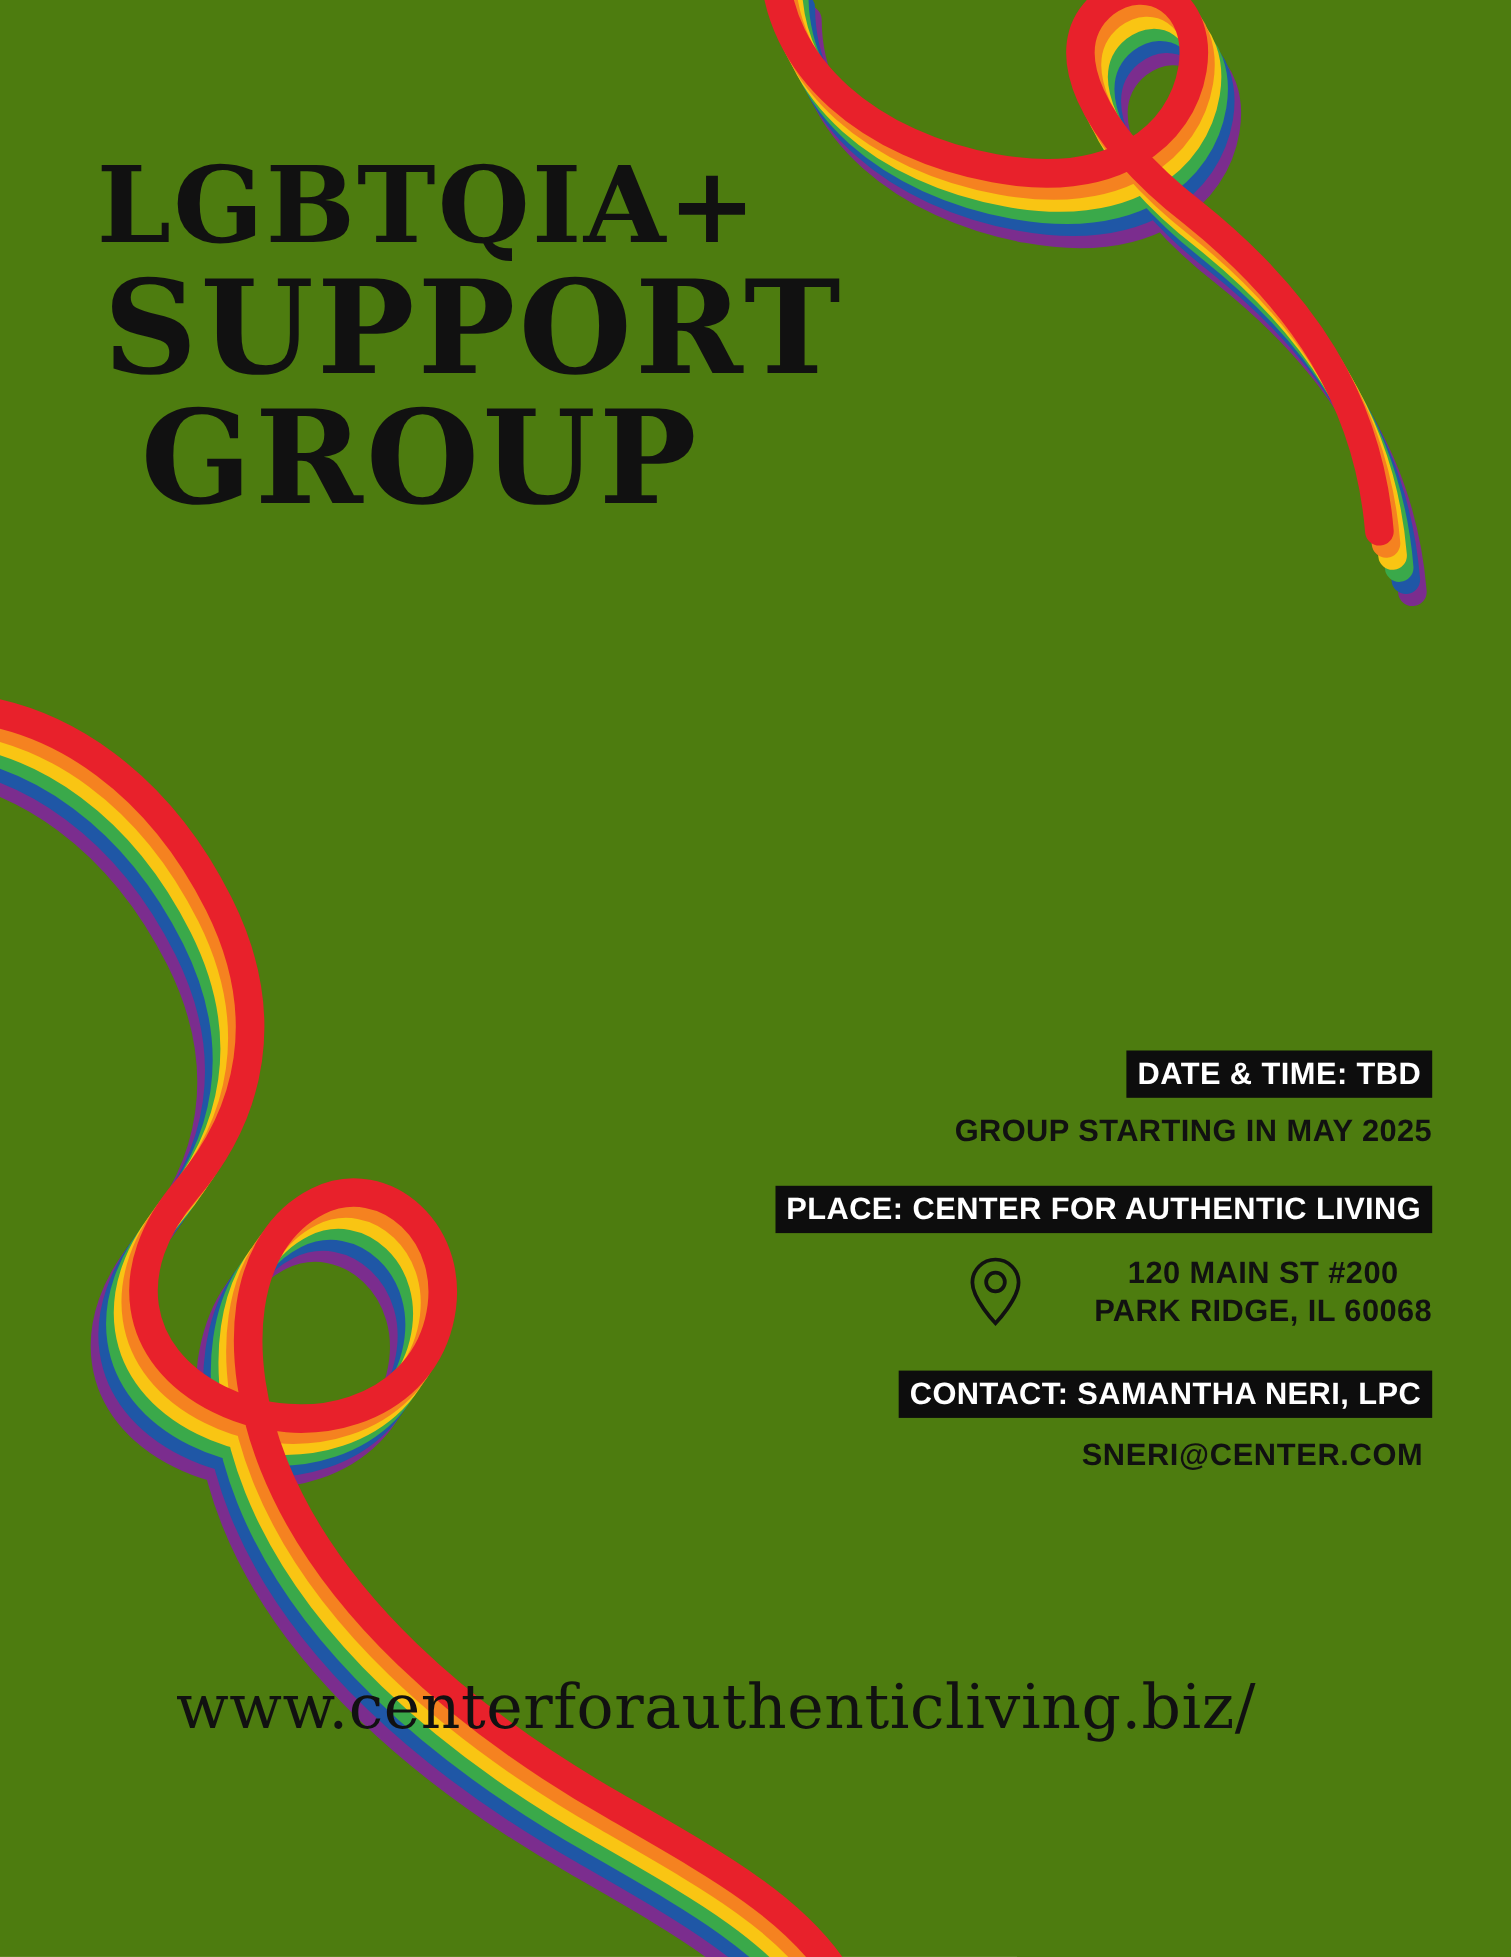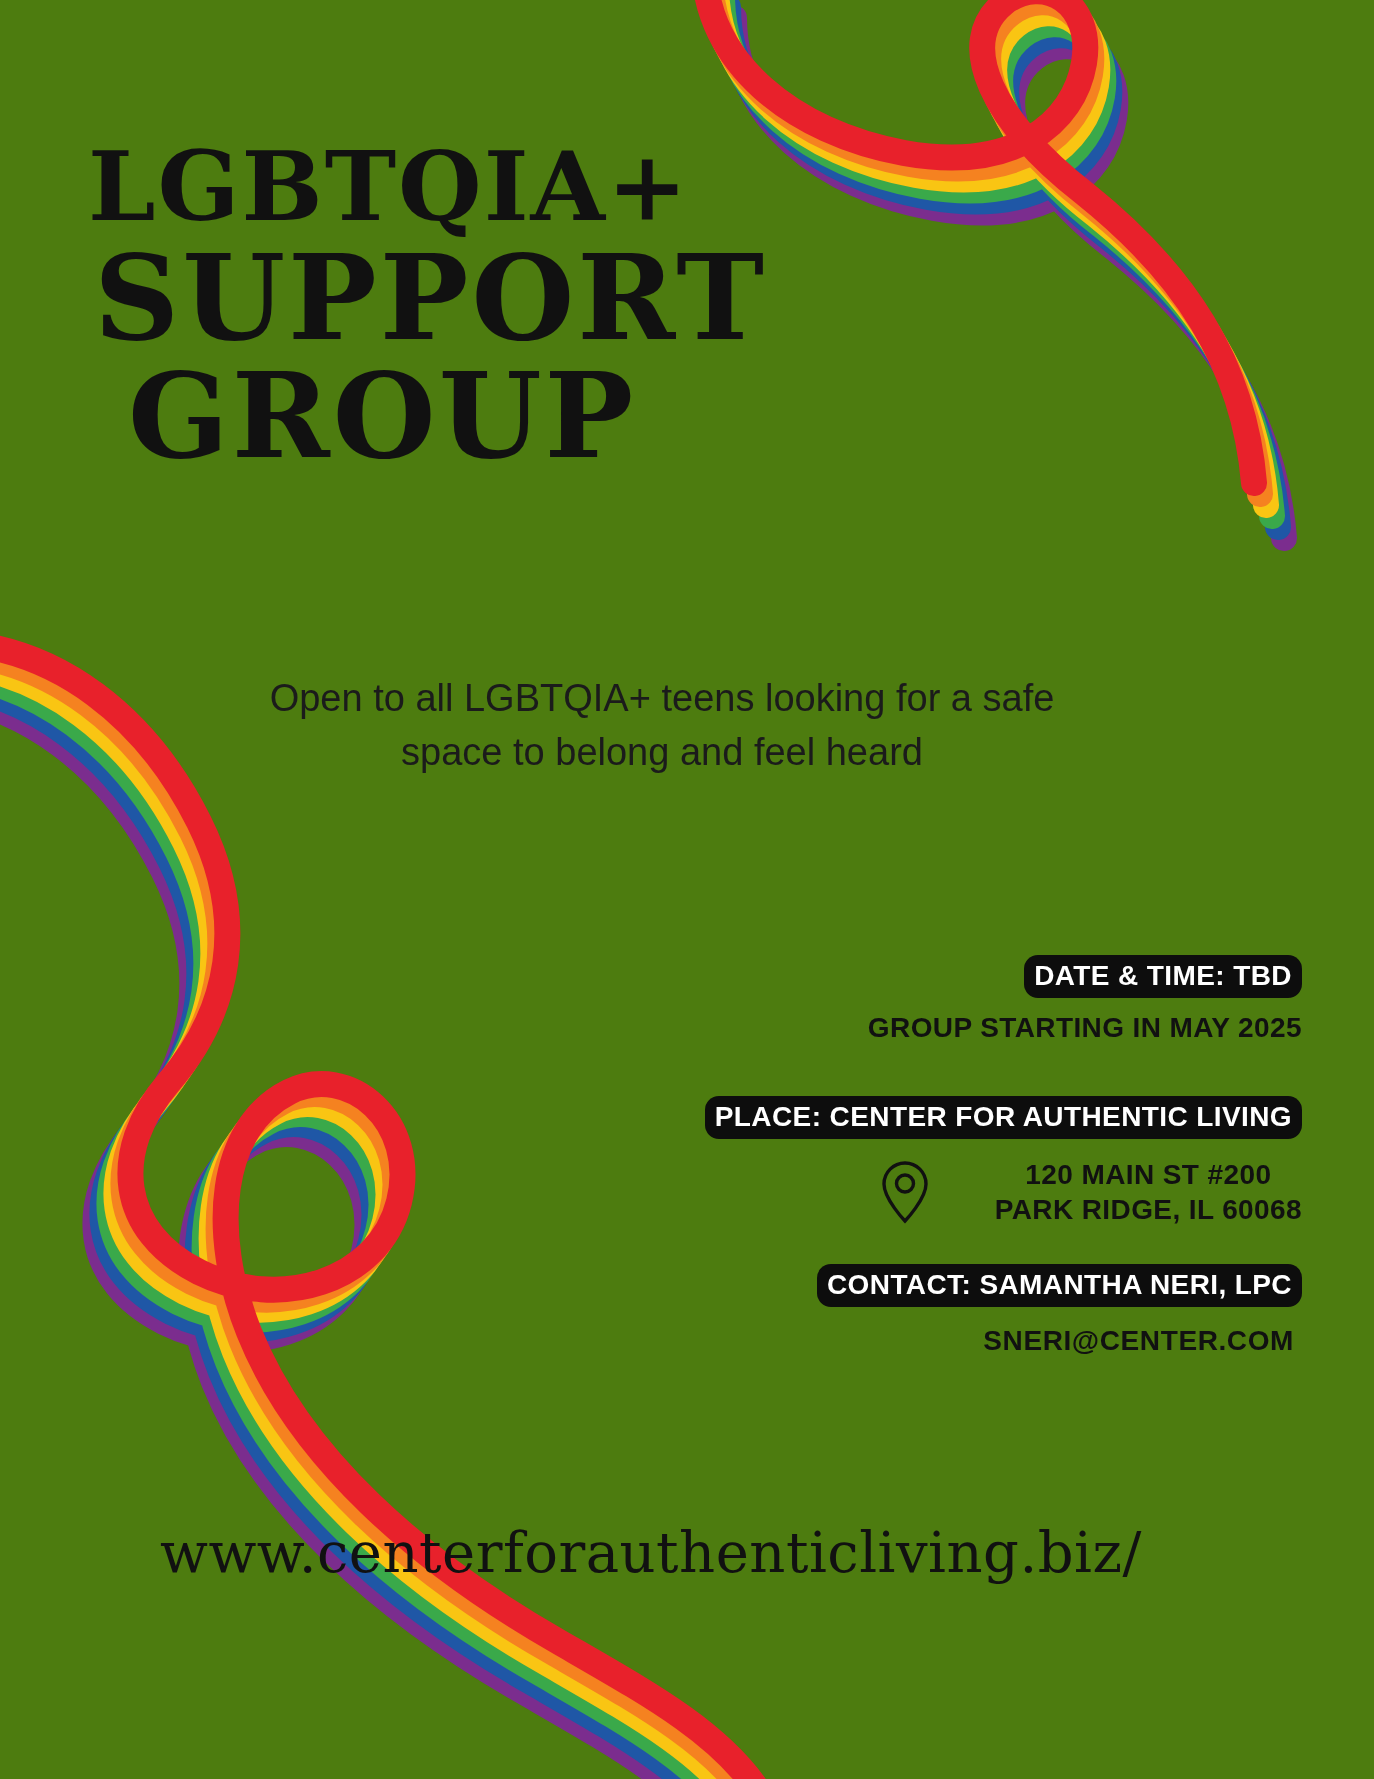--- a/index.html
+++ b/index.html
@@ -85,31 +85,30 @@
   }
   .hl {
     display: inline-block;
     background: #0d0d0d;
     color: #ffffff;
     font-weight: 700;
     font-size: 28px;
     letter-spacing: 0.4px;
     padding: 6px 10px 7px 10px;
     line-height: 1.06;
-    border-radius: 14px;
   }
   .plain {
     font-size: 28px;
     font-weight: 700;
     color: #111111;
     letter-spacing: 0.4px;
     line-height: 1.15;
   }
   .row-gap-sm { margin-top: 14px; }
-  .row-gap-md { margin-top: 52px; text-decoration: underline; }
+  .row-gap-md { margin-top: 34px; text-decoration: underline; }
   .row-gap-lg { margin-top: 36px; text-align: right; }
 
   .addr-row {
     display: flex;
     align-items: center;
     justify-content: flex-end;
     gap: 32px;
     margin-top: 18px;
   }
   .addr-text {
@@ -177,21 +176,20 @@
       <path d="M -60 640 C 60 640, 150 720, 200 820 C 250 920, 230 1010, 170 1080 C 110 1150, 120 1230, 200 1270 C 280 1310, 380 1280, 400 1200 C 420 1120, 350 1060, 290 1090 C 220 1125, 210 1230, 250 1330 C 300 1455, 420 1560, 560 1640 C 650 1692, 720 1730, 760 1790" stroke="#e8212b" stroke-width="26" transform="translate(-1,2)"></path>
     </g>
   </svg>
 
   <div class="title-block">
     <div class="title-line title-line-1">LGBTQIA+</div>
     <div class="title-line title-line-2">SUPPORT</div>
     <div class="title-line title-line-3">GROUP</div>
   </div>
 
-  <div class="subtitle">Open to all LGBTQIA+ teens looking for a safe space to belong and feel heard</div>
 
   <div class="details">
 
     <div>
       <span class="hl">DATE &amp; TIME: TBD</span>
     </div>
     <div class="plain row-gap-sm">GROUP STARTING IN MAY 2025</div>
 
     <div class="row-gap-md">
       <span class="hl">PLACE: CENTER FOR AUTHENTIC LIVING</span>

